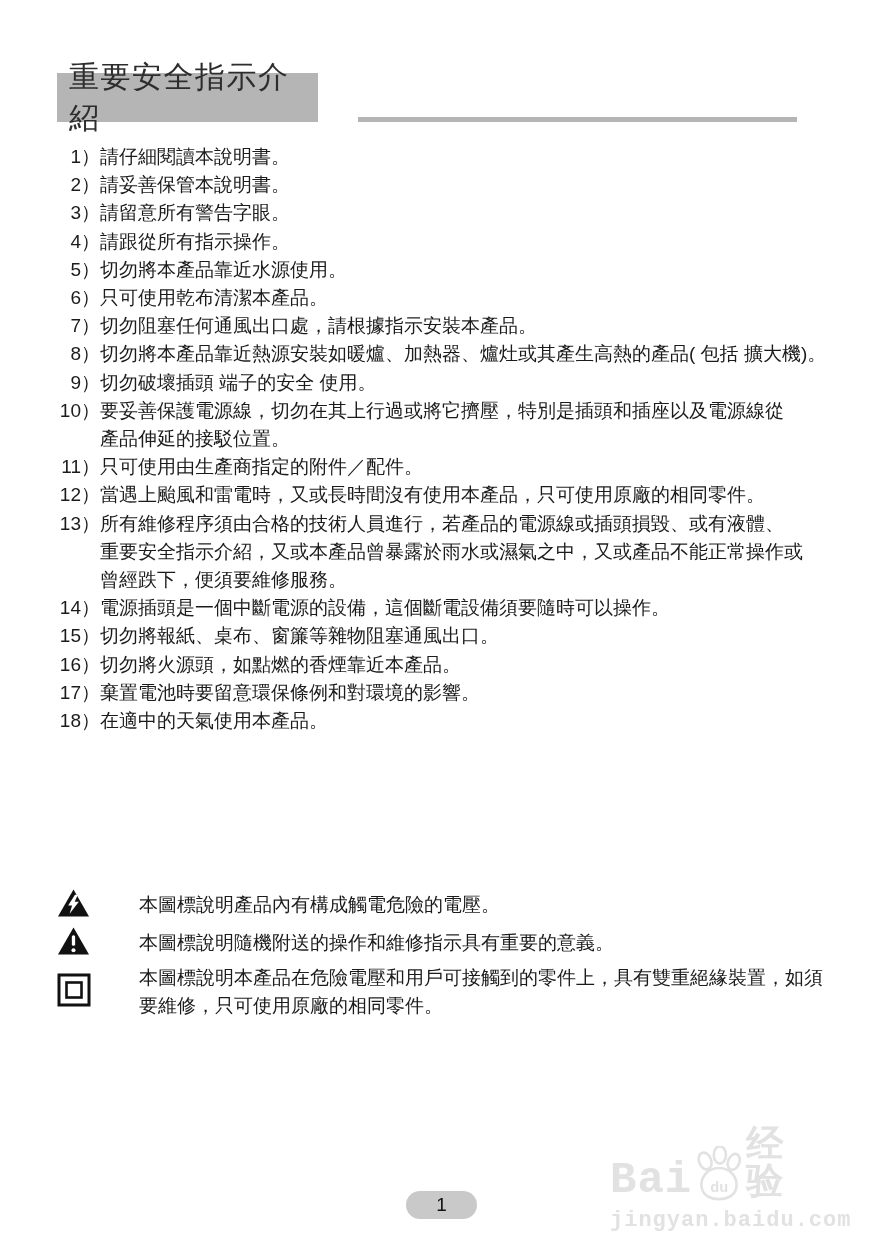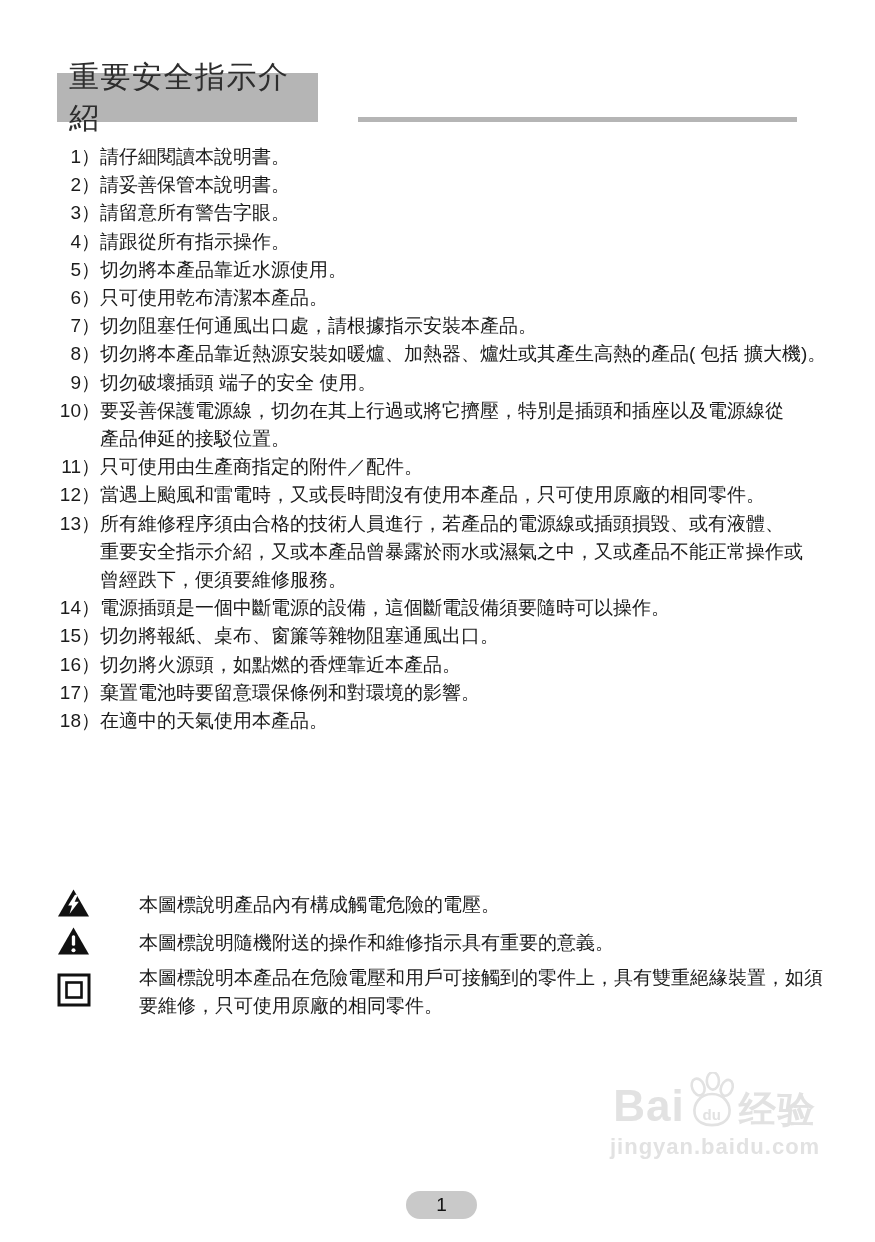--- a/index.html
+++ b/index.html
@@ -37,21 +37,21 @@
   .sym-text{font-size:19px;line-height:28px;white-space:pre-line;}
   .sym-row.tall .sym-icon-col{align-self:center;}
   
   .page-pill{
     position:absolute;left:406px;top:1191px;width:71px;height:28px;
     background:var(--c-pill);border-radius:14px;
     display:flex;align-items:center;justify-content:center;
     font-size:19px;color:#111;
   }
   
-  .watermark{position:absolute;right:55px;top:1072px;width:210px;color:var(--c-wm);text-align:left;user-select:none;}
+  .watermark{position:absolute;right:55px;top:1128px;width:210px;color:var(--c-wm);text-align:left;user-select:none;font-family:Liberation Mono, monospace;}
   .wm-logo{display:flex;align-items:flex-end;justify-content:center;font-weight:bold;line-height:1;}
   .wm-bai{font-size:44px;letter-spacing:1px;}
   .wm-paw{position:relative;width:52px;height:56px;margin:0 1px;}
   .wm-du{position:absolute;left:50%;bottom:6px;transform:translateX(-50%);font-size:15px;font-weight:bold;color:var(--c-wm);}
   .wm-cn{font-size:37px;letter-spacing:2px;}
   .wm-url{margin-top:6px;font-size:22px;font-weight:bold;letter-spacing:1px;color:var(--c-wm);}
 </style>
 </head>
 <body>
 

